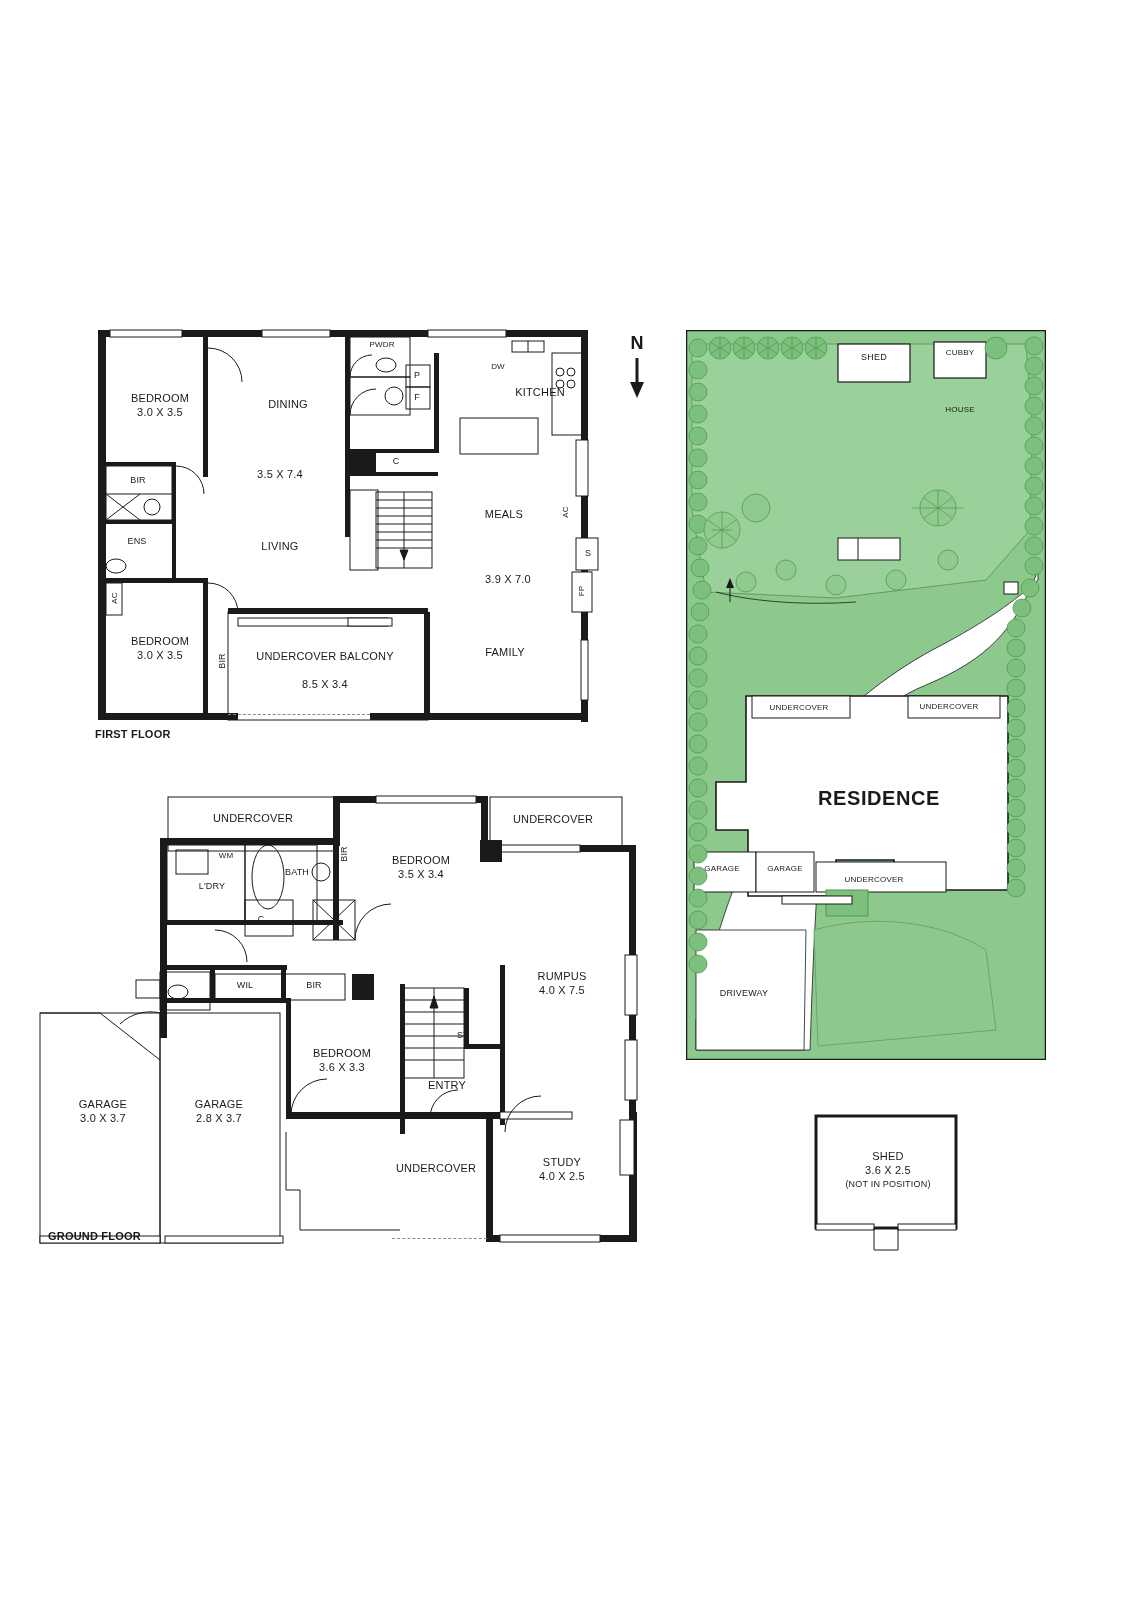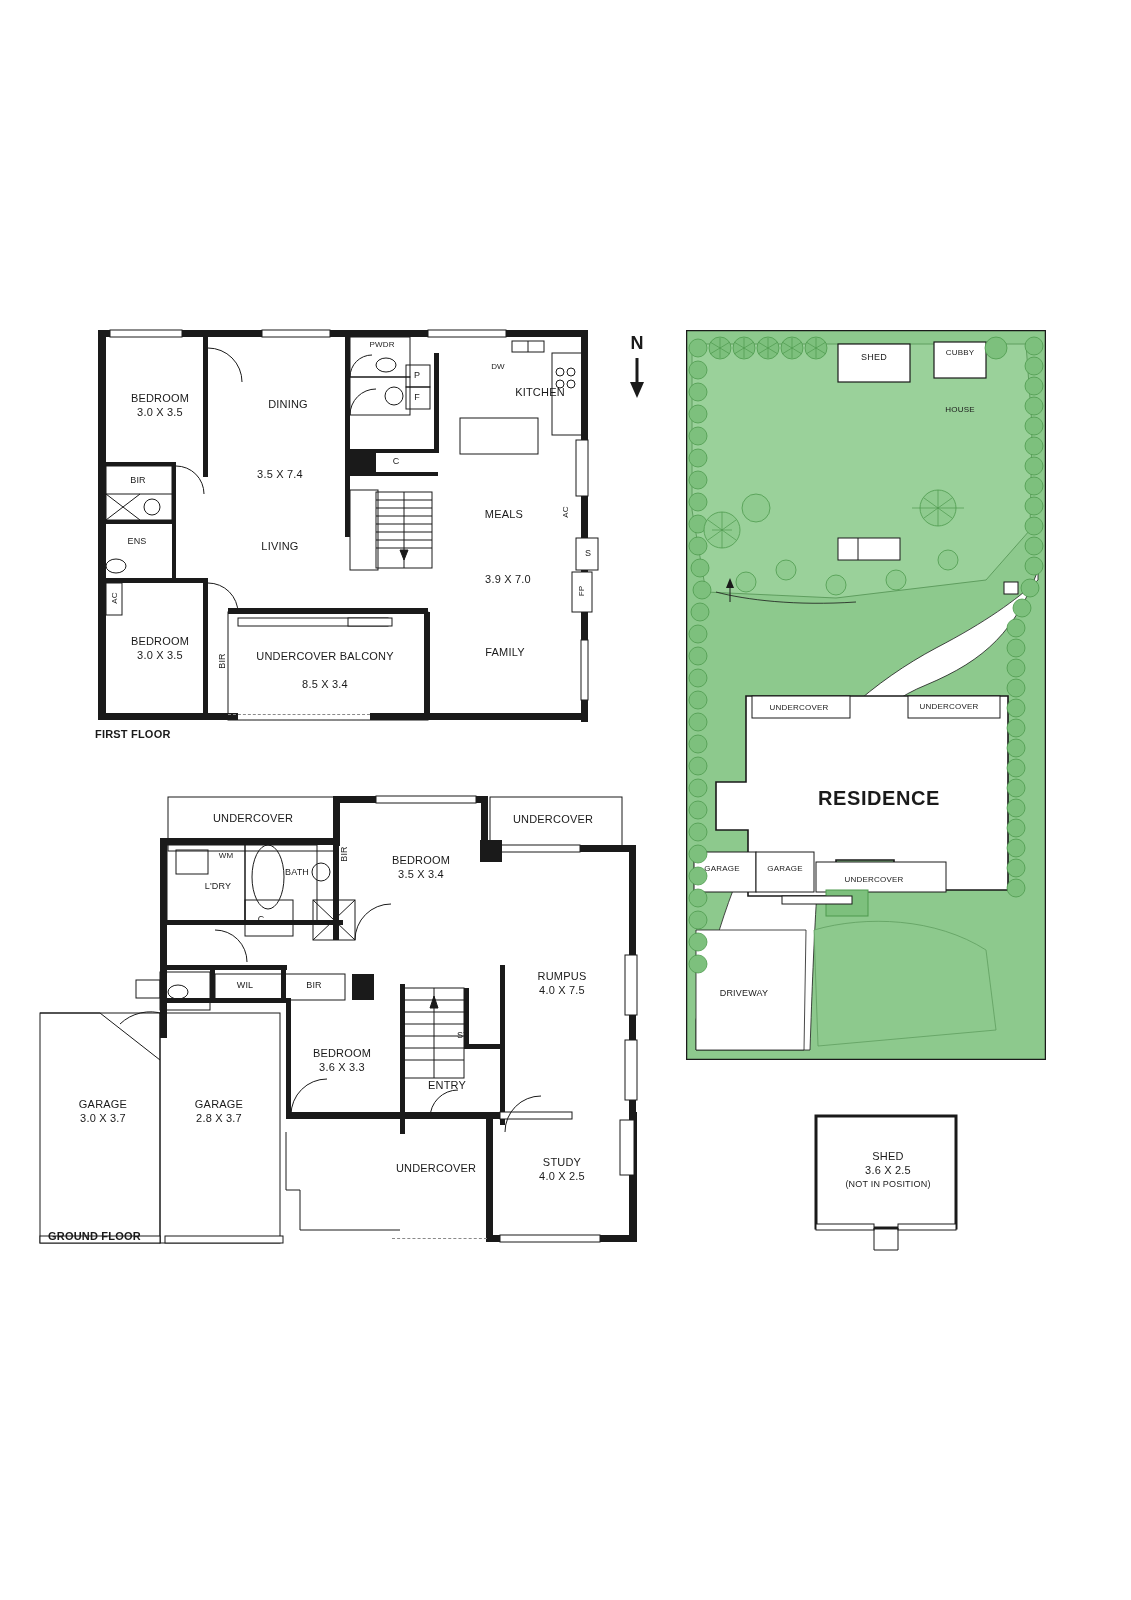--- a/index.html
+++ b/index.html
@@ -227,21 +227,21 @@
         <path d="M120 264 a44 44 0 0 1 44 -10" stroke="#1a1a1a" fill="none"></path>
         <path d="M291 355 a36 36 0 0 1 36 -36" stroke="#1a1a1a" fill="none"></path>
         <path d="M430 358 a28 28 0 0 1 28 -28" stroke="#1a1a1a" fill="none"></path>
         <path d="M505 372 a36 36 0 0 1 36 -36" stroke="#1a1a1a" fill="none"></path>
       </g>
     </svg>
     <div class="dash" style="left:392px;top:1235px;width:95px;position:absolute;top:478px;left:392px;"></div>
 
     <div class="lbl" style="left:253px;top:58px;">UNDERCOVER</div>
     <div class="lbl" style="left:553px;top:59px;">UNDERCOVER</div>
-    <div class="lbl sm" style="left:218px;top:126px;">L'DRY</div>
+    <div class="lbl sm" style="left:212px;top:126px;">L'DRY</div>
     <div class="lbl xs" style="left:226px;top:96px;">WM</div>
     <div class="lbl sm" style="left:297px;top:112px;">BATH</div>
     <div class="lbl sm" style="left:261px;top:159px;">C</div>
     <div class="lbl sm vert" style="left:344px;top:94px;">BIR</div>
     <div class="lbl" style="left:421px;top:100px;">BEDROOM</div>
     <div class="lbl" style="left:421px;top:114px;">3.5 X 3.4</div>
     <div class="lbl sm" style="left:245px;top:225px;">WIL</div>
     <div class="lbl sm" style="left:314px;top:225px;">BIR</div>
     <div class="lbl" style="left:342px;top:293px;">BEDROOM</div>
     <div class="lbl" style="left:342px;top:307px;">3.6 X 3.3</div>

